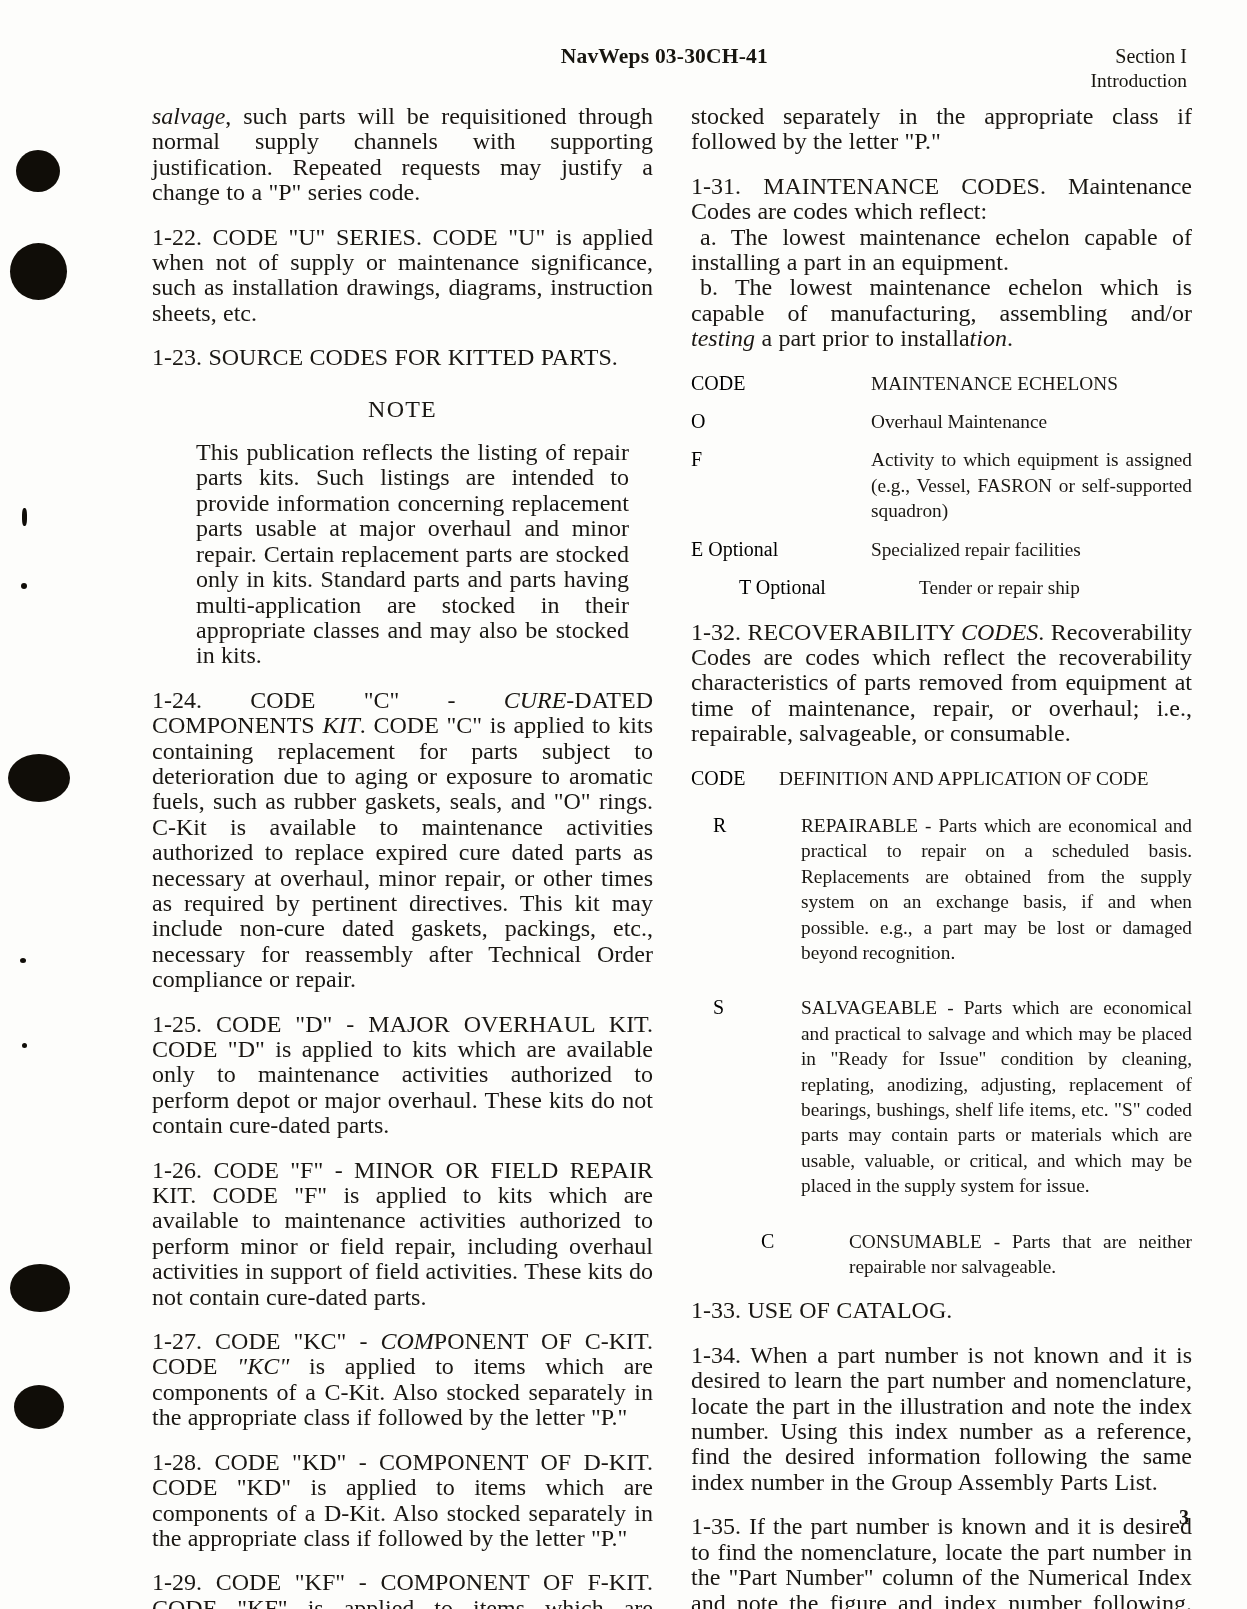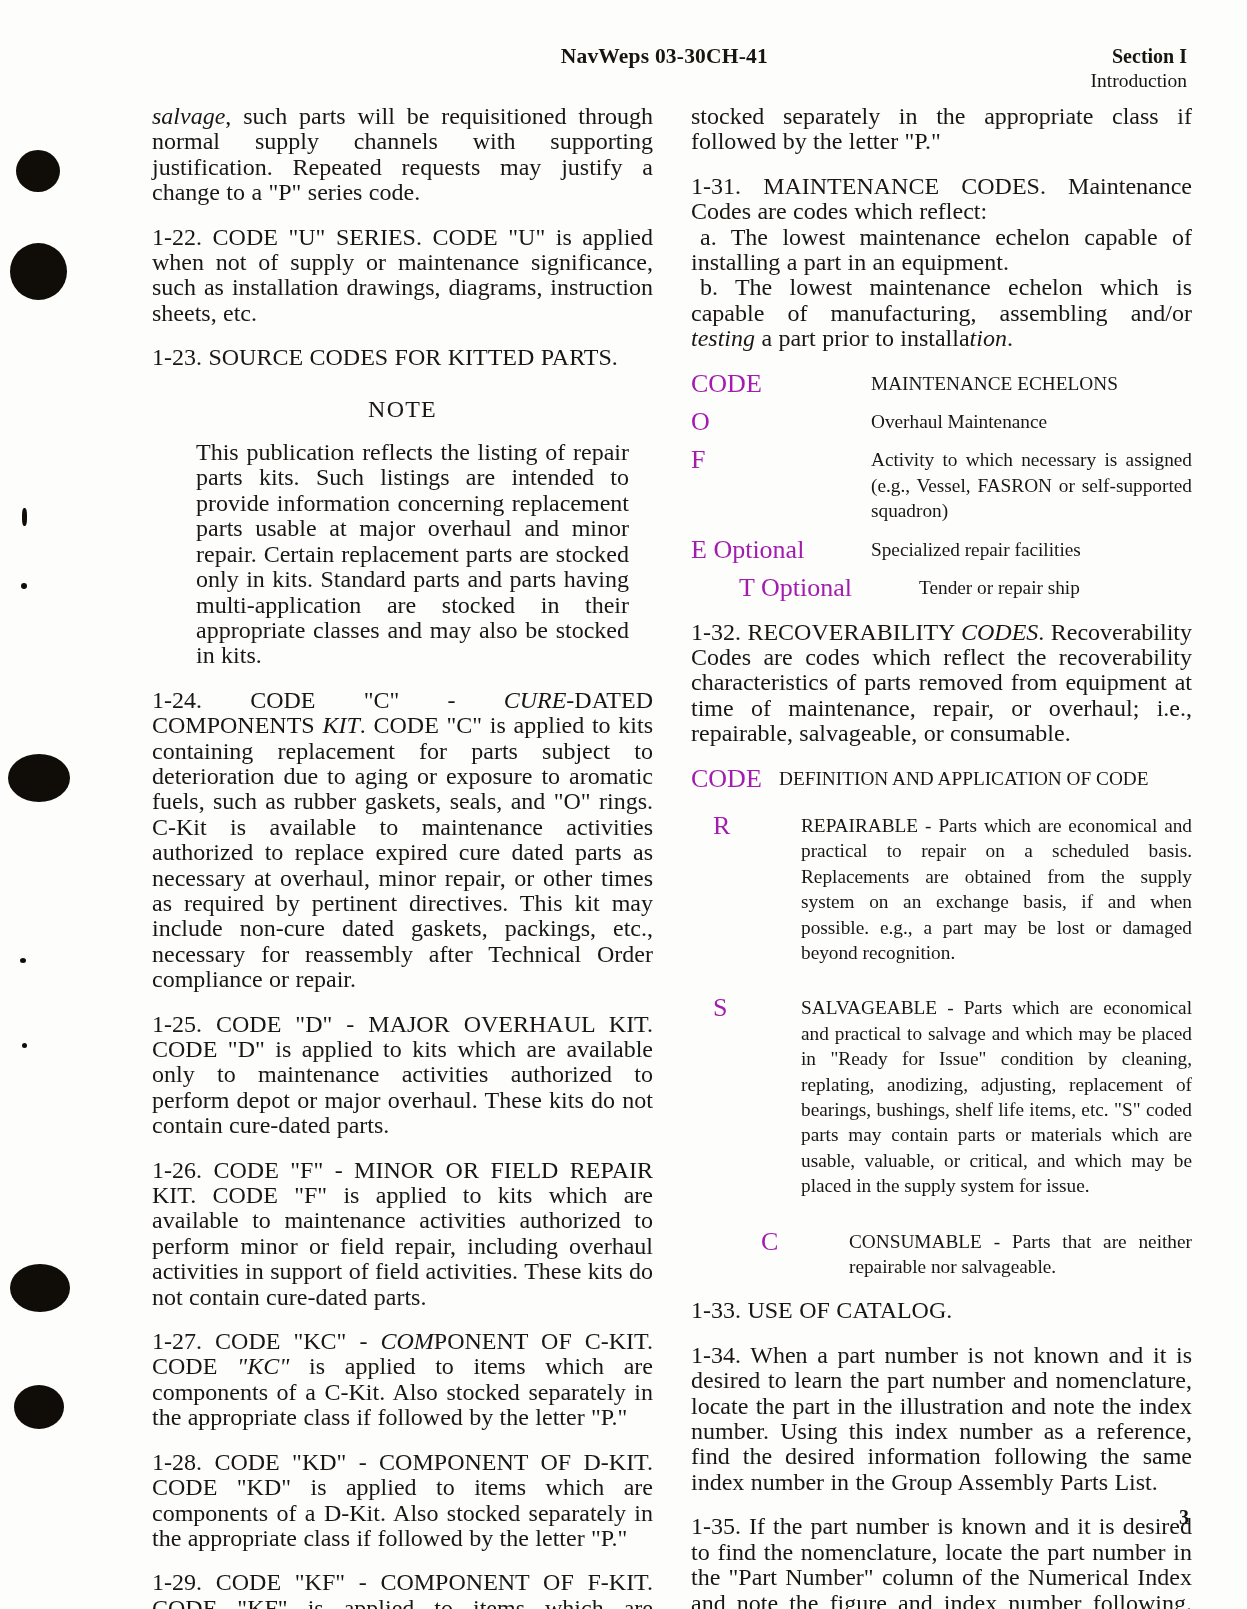--- a/index.html
+++ b/index.html
@@ -45,21 +45,21 @@
   }
   .runhead-right {
     position: absolute;
     right: 0;
     top: 0;
     text-align: right;
     color: #17150f;
   }
   .runhead-right .l1 {
     font-size: 20px;
-    font-weight: bold;
+    font-weight: normal;
     line-height: 25px;
     white-space: nowrap;
   }
   .runhead-right .l2 {
     font-size: 19.5px;
     line-height: 24px;
     white-space: nowrap;
   }
   
   .columns {
@@ -108,23 +108,23 @@
     margin: 0 0 19px 0;
     width: 100%;
   }
   .defrow {
     display: flex;
     margin-bottom: 13px;
   }
   .defrow:last-child { margin-bottom: 0; margin-left: 48px; }
   .defrow .code {
     flex: 0 0 180px;
-    font-size: 26px;
+    font-size: 20px;
     line-height: 25.4px;
-    color: #a21caf;
+    color: #000000;
   }
   .defrow .desc {
     flex: 1 1 auto;
     font-size: 19.3px;
     line-height: 25.4px;
     color: #1a1713;
     text-align: justify;
   }
   .deftable.recov .defrow { margin-bottom: 30px; }
   .deftable.recov .defrow.hdr { margin-bottom: 22px; }
@@ -211,21 +211,21 @@
         <div class="defrow">
           <div class="code">CODE</div>
           <div class="desc">MAINTENANCE ECHELONS</div>
         </div>
         <div class="defrow">
           <div class="code">O</div>
           <div class="desc">Overhaul Maintenance</div>
         </div>
         <div class="defrow">
           <div class="code">F</div>
-          <div class="desc">Activity to which necessary is assigned (e.g., Vessel, FASRON or self-supported squadron)</div>
+          <div class="desc">Activity to which equipment is assigned (e.g., Vessel, FASRON or self-supported squadron)</div>
         </div>
         <div class="defrow">
           <div class="code">E Optional</div>
           <div class="desc">Specialized repair facilities</div>
         </div>
         <div class="defrow">
           <div class="code">T Optional</div>
           <div class="desc">Tender or repair ship</div>
         </div>
       </div>

